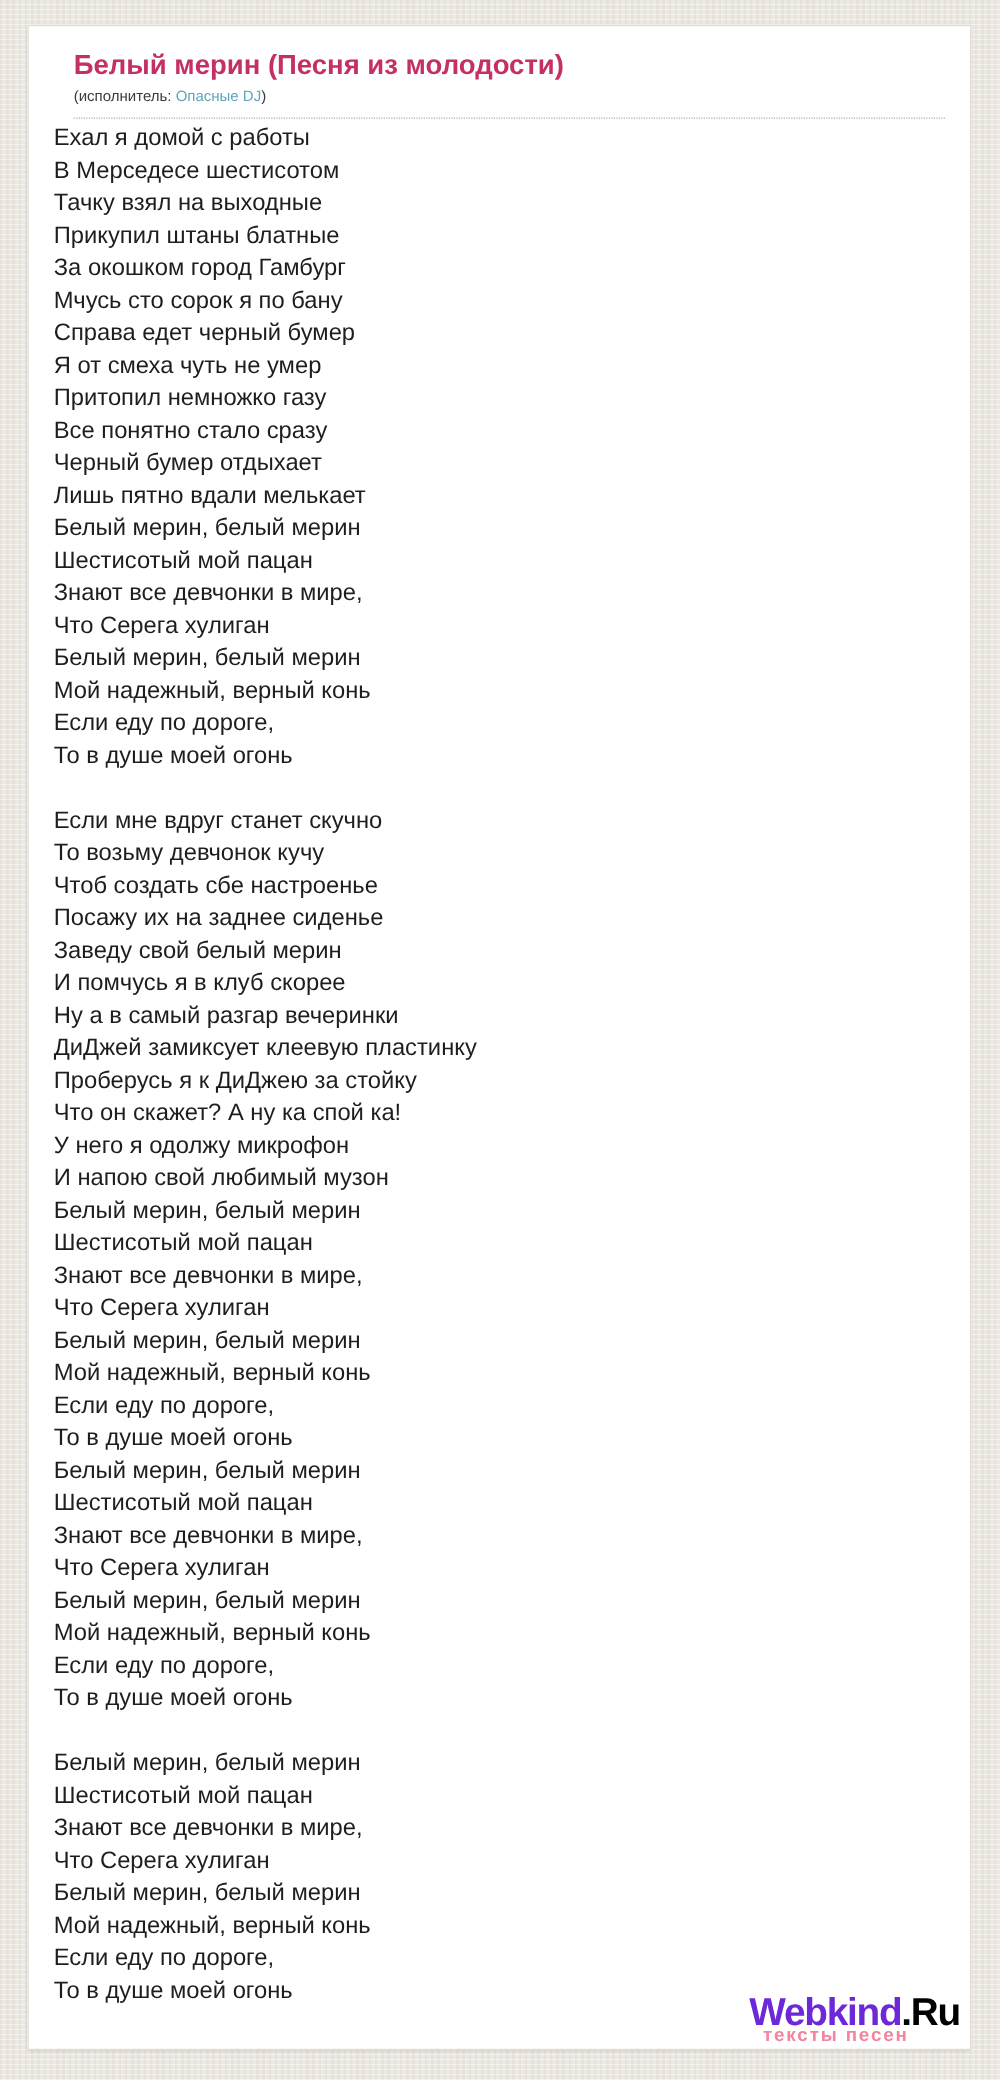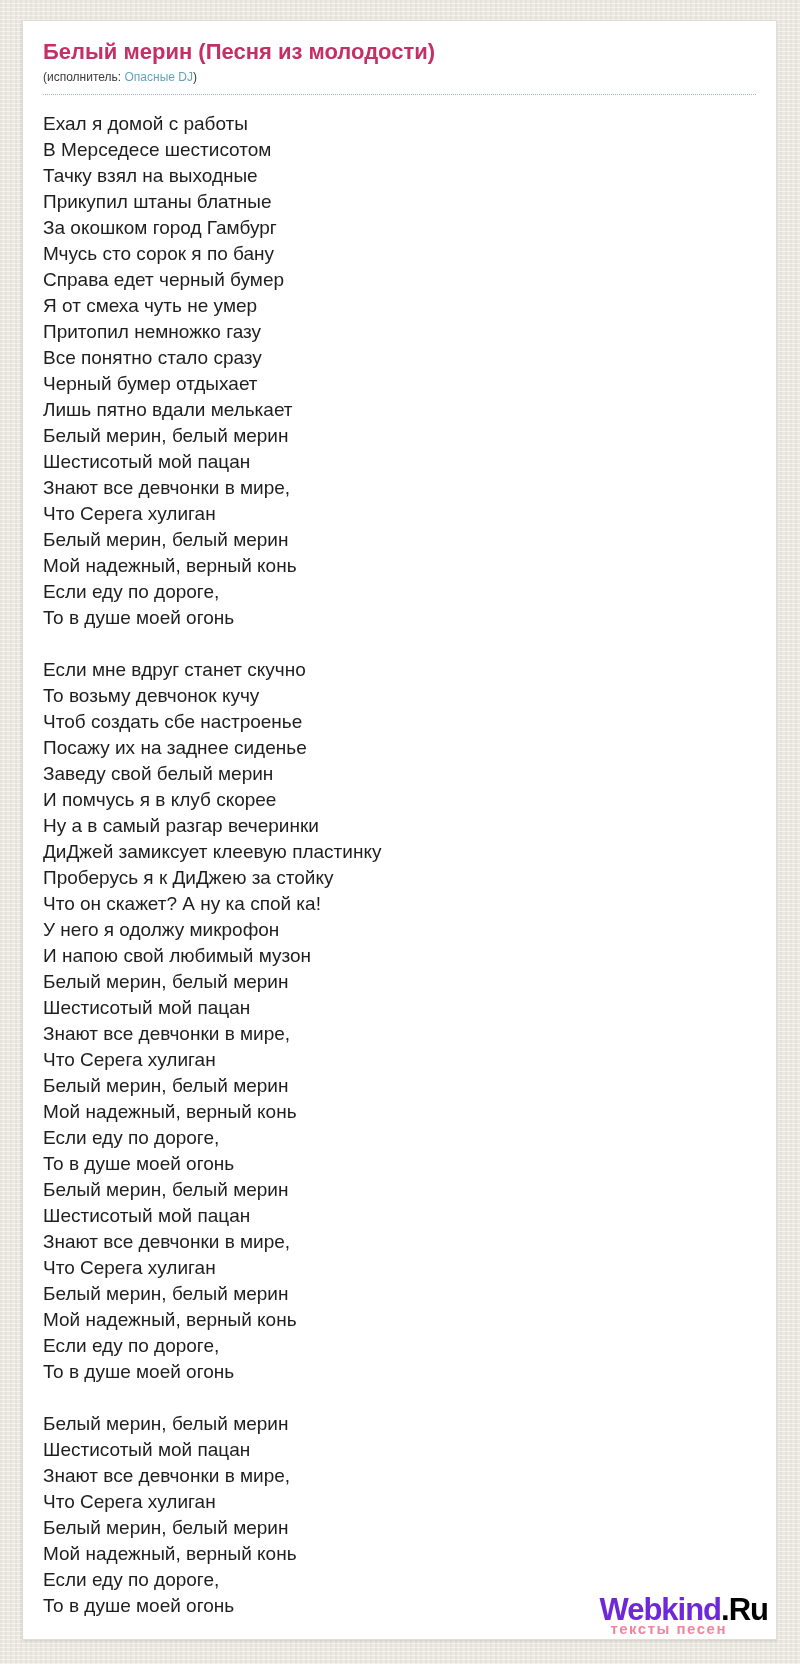--- a/index.html
+++ b/index.html
@@ -26,40 +26,41 @@
     box-sizing: border-box;
     background: #ffffff;
     border: 1px solid #e2ded7;
     box-shadow: 0 1px 3px rgba(0,0,0,0.10);
     padding: 0 20px;
   }
   .song-header {
     padding-top: 18px;
     padding-bottom: 7px;
     border-bottom: 1px dotted #9fb4c4;
+    margin-left: 16px;
   }
   .song-title {
     margin: 0 0 3px 0;
     font-size: 22px;
     line-height: 26px;
     font-weight: bold;
     color: #c43066;
   }
   .artist-line {
     font-size: 12px;
     line-height: 19px;
     color: #3b3b3b;
   }
   .artist-link {
     color: #5fa4ba;
     text-decoration: none;
     cursor: pointer;
   }
   .lyrics {
-    margin-top: 16px;
+    margin-top: 3px;
     font-size: 19px;
     line-height: 26px;
     color: #1e1e1e;
     white-space: pre-line;
   }
   .brand-footer {
     position: absolute;
     right: 8px;
     bottom: 3px;
     text-align: right;

